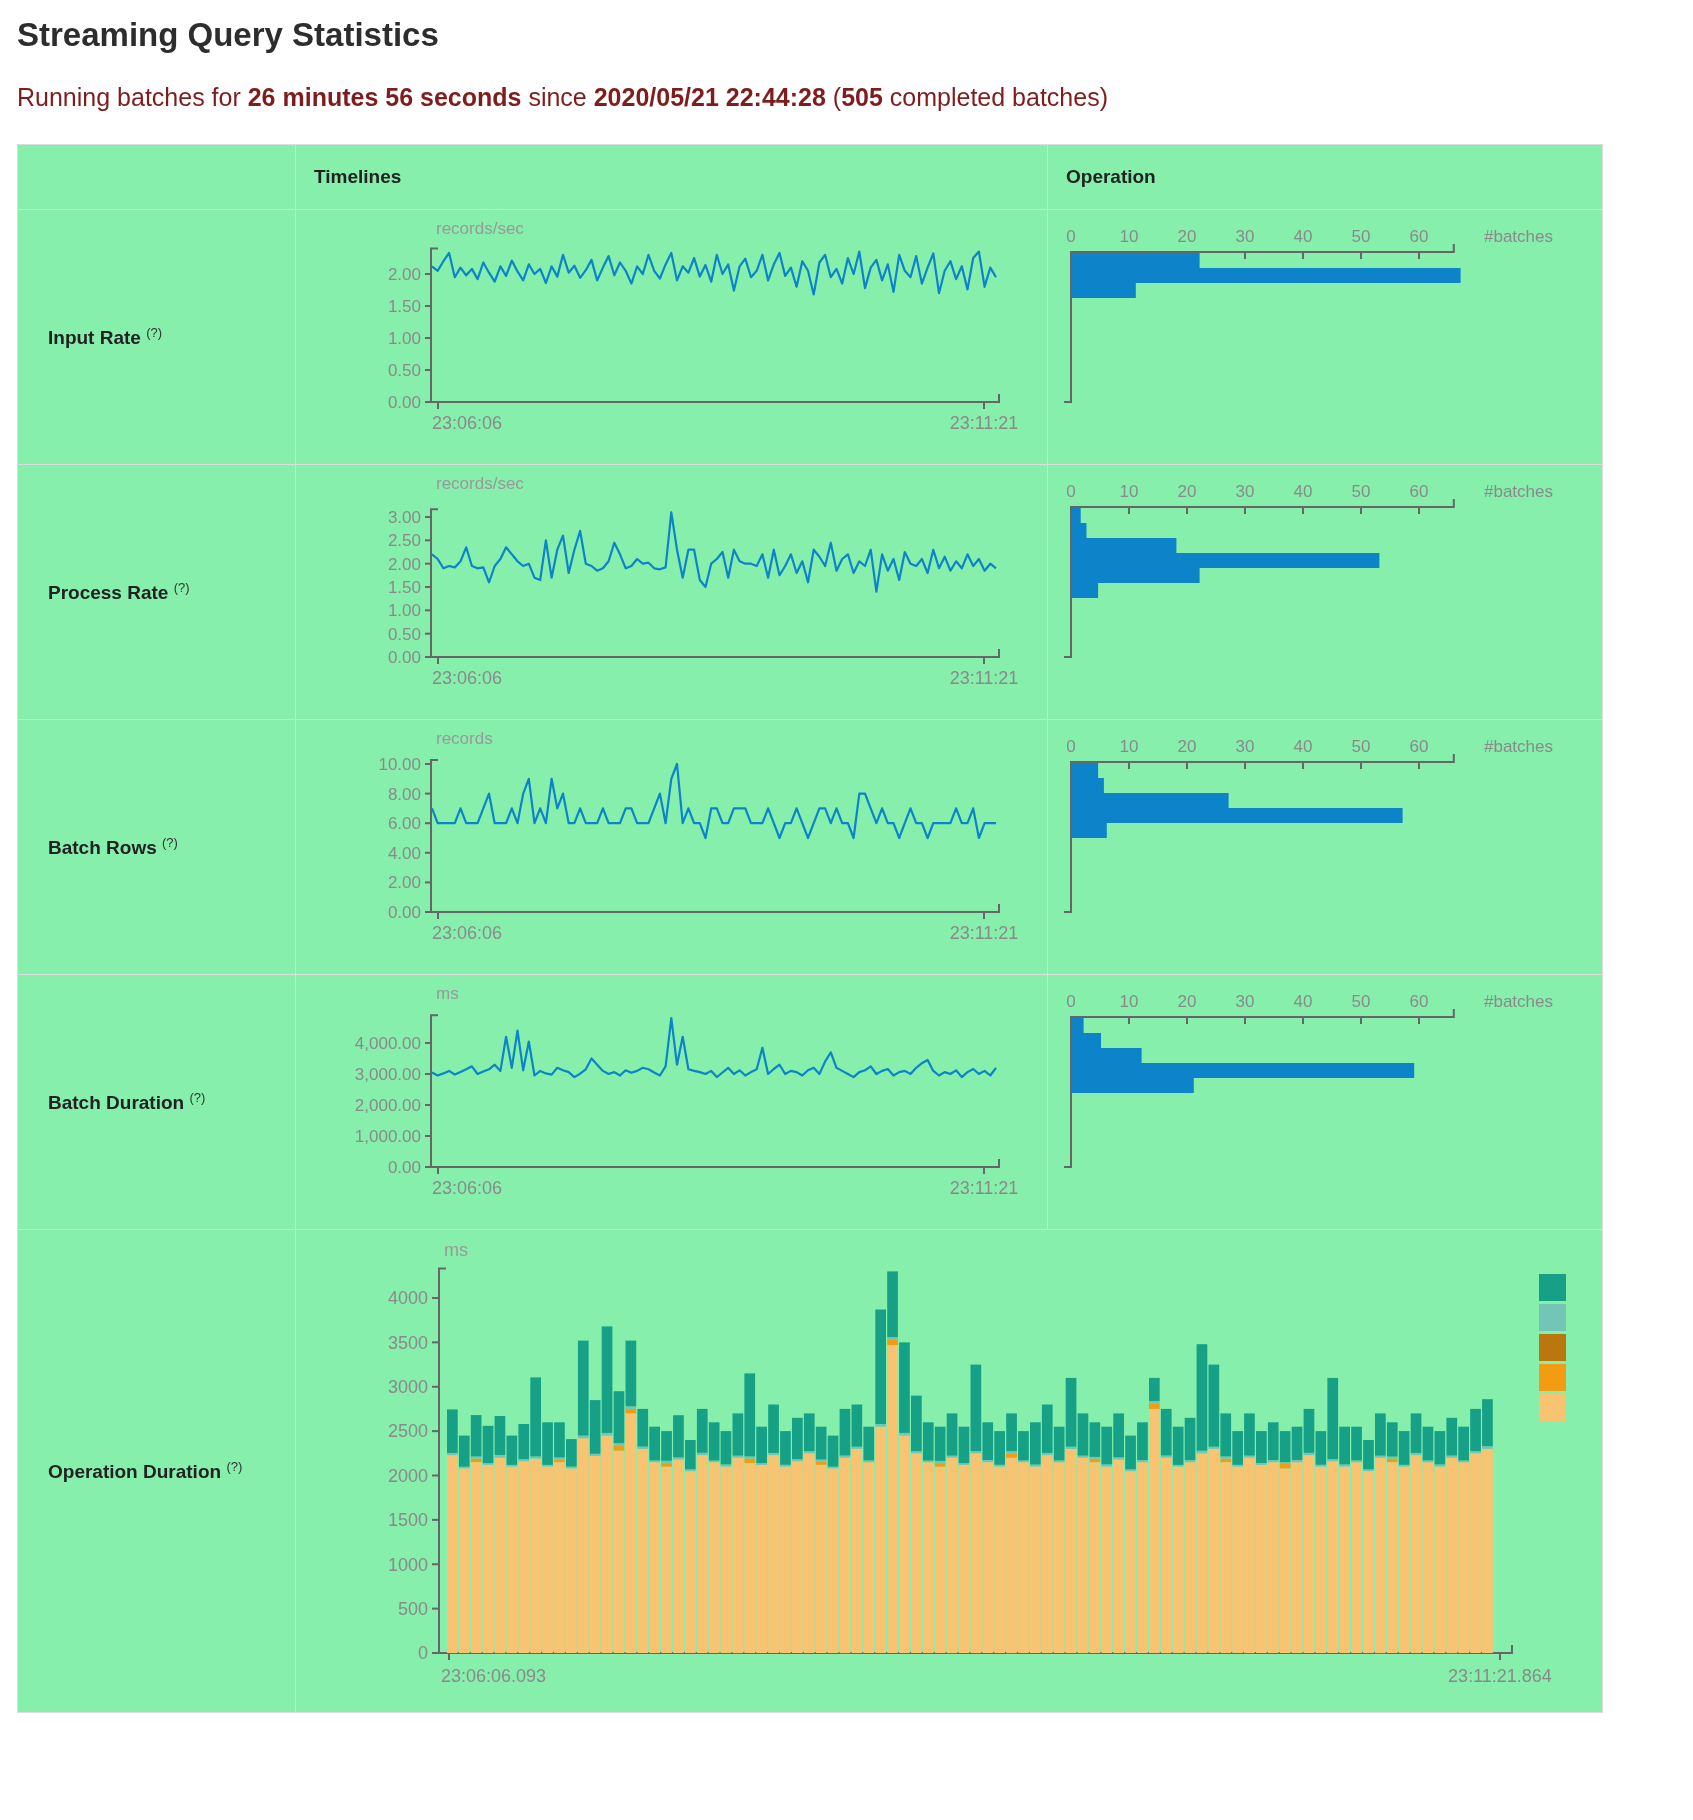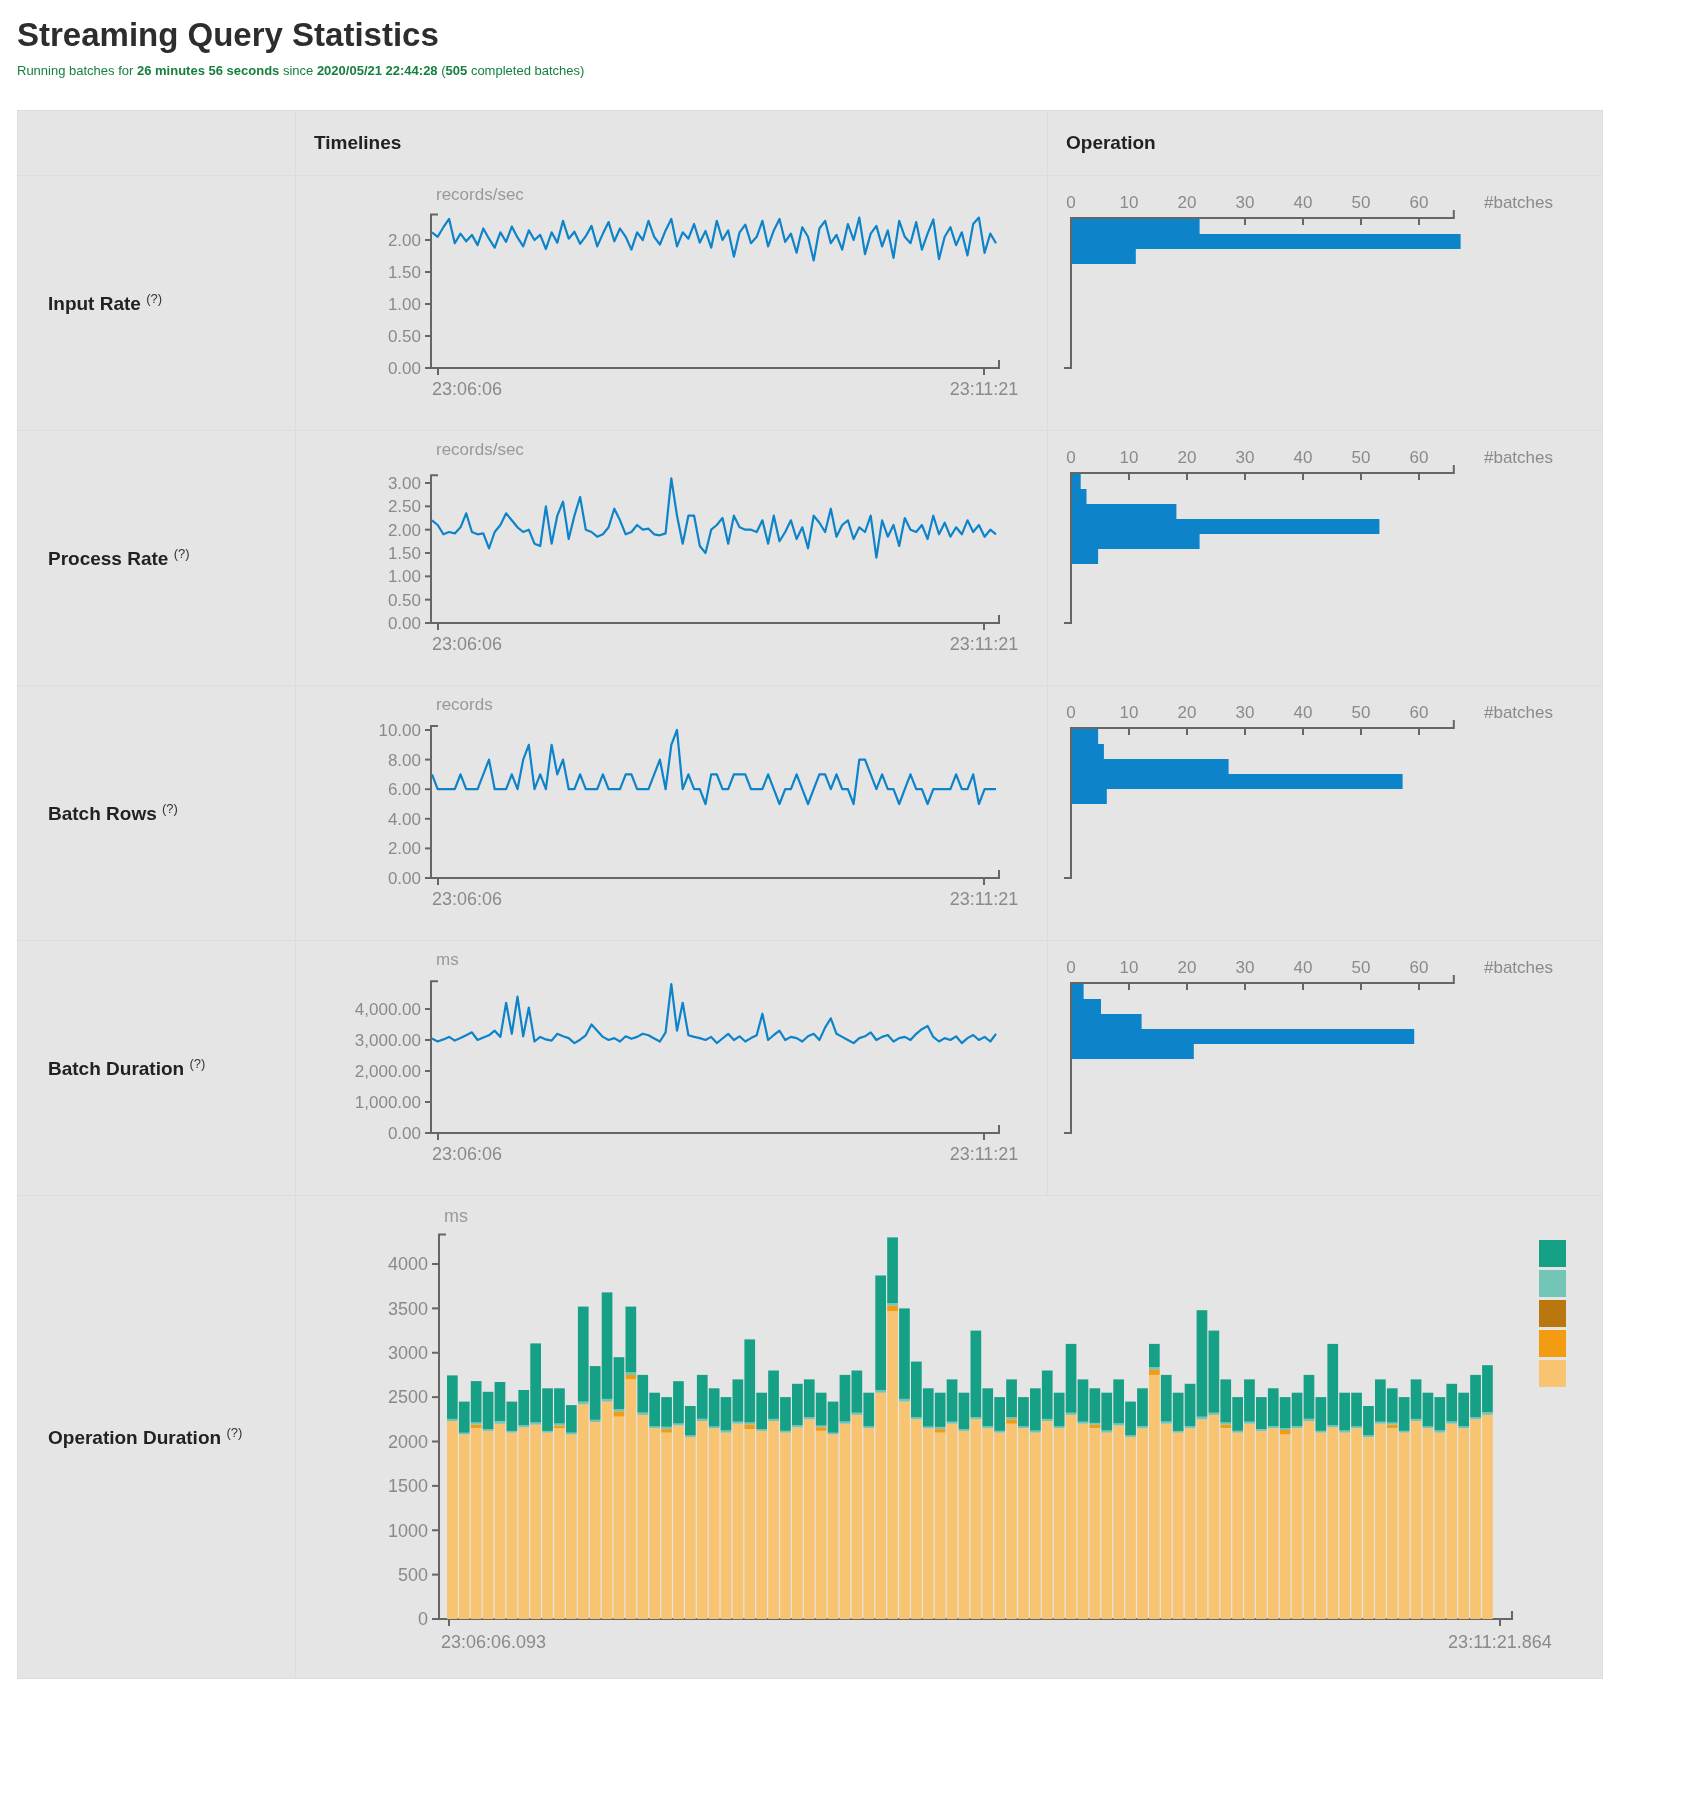--- a/index.html
+++ b/index.html
@@ -1,22 +1,22 @@
 <!DOCTYPE html>
 <html><head>
 <meta charset="utf-8">
 <style>
   html,body{margin:0;padding:0;background:#fff;font-family:"Liberation Sans",sans-serif;color:#333;}
   .page{width:1693px;min-height:1820px;box-sizing:border-box;padding:14px 0 20px 17px;}
   h1{margin:0 0 0 0;font-size:33px;line-height:1.25;color:#2d2d2d;font-weight:700;}
-  .subtitle{margin:8px 0 0 0;font-size:13px;color:#15803d;}
+  .subtitle{margin:28px 0 0 0;font-size:25px;color:#7f1d1d;}
   .meta{margin:30px 0 0 0;font-size:19px;line-height:32px;}
   .meta b{color:#222;}
   table.stats{border-collapse:collapse;margin-top:32px;table-layout:fixed;}
-  table.stats th, table.stats td{border:1px solid #ddd;background:#e5e5e5;}
+  table.stats th, table.stats td{border:1px solid #ddd;background:#86efac;}
   th.colhead{text-align:left;font-size:19px;color:#222;padding:0 0 0 18px;height:64px;vertical-align:middle;font-weight:700;}
   td.label-cell{font-size:19px;font-weight:700;color:#222;padding-left:30px;vertical-align:middle;}
   td.label-cell sup{font-size:13px;font-weight:400;color:#333;}
   td.chart-cell{padding:0;vertical-align:top;text-align:center;}
   svg text{font-family:"Liberation Sans",sans-serif;}
 </style>
 </head>
 <body>
 
 <div class="page">

